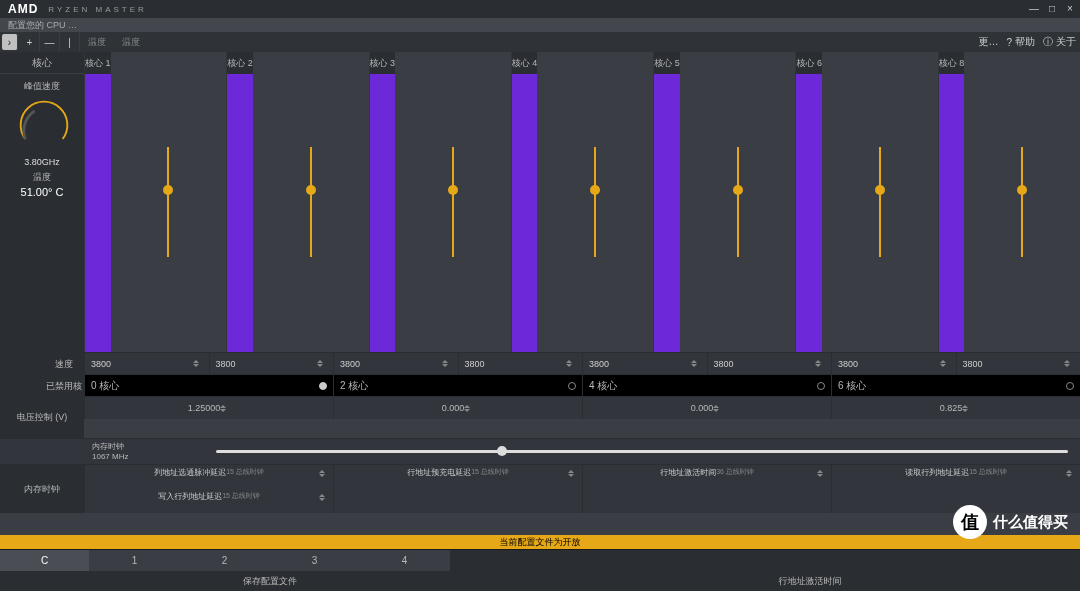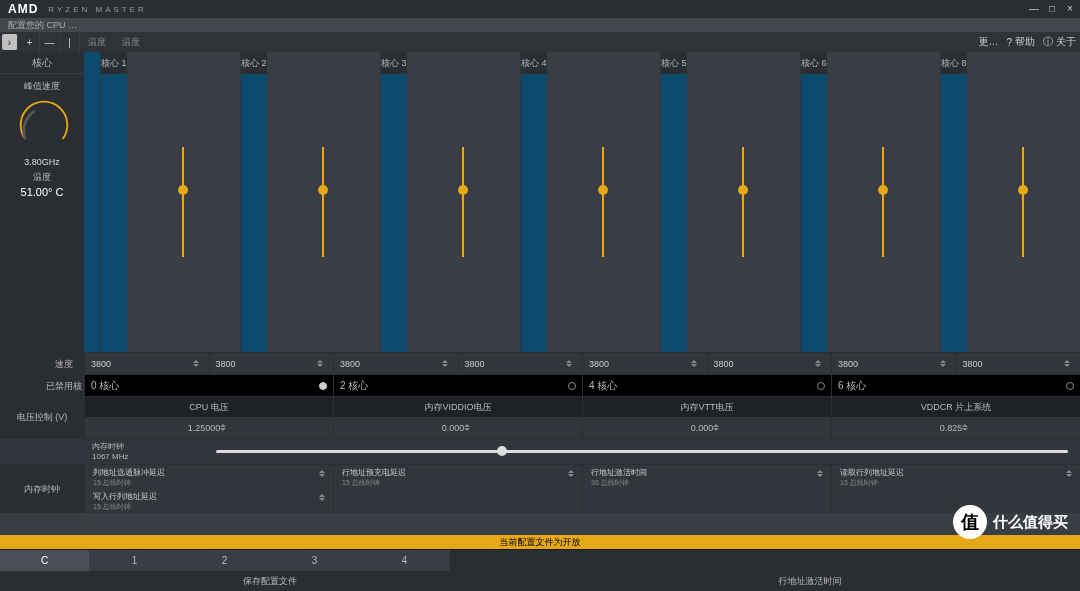--- a/index.html
+++ b/index.html
@@ -18,21 +18,21 @@
 
 
 .toolbar { height: 20px; background: #2f3338; display: flex; align-items: center; position: relative; }
 .tool-btn { width: 20px; height: 20px; display: flex; align-items: center; justify-content: center; color: #ccc; font-size: 10px; border-right: 1px solid #3a3e44; cursor: pointer; }
 .tool-btn.arrow { background: #c0c0c0; color: #222; border-radius: 2px; margin: 2px; height: 16px; width: 16px; }
 .tool-text { padding: 0 8px; color: #888; font-size: 9px; }
 .toolbar-right { position: absolute; right: 4px; display: flex; gap: 8px; align-items: center; }
 .tb-icon { font-size: 10px; color: #ccc; display: flex; gap: 3px; align-items: center; }
 
 
-.main { display: flex; height: 300px; background: #0c4a6e; gap: 16px; }
+.main { display: flex; height: 300px; background: #6d28d9; }
 .sidebar { width: 84px; background: #2a2d32; display: flex; flex-direction: column; }
 .side-head { height: 22px; line-height: 22px; text-align: center; font-size: 10px; border-bottom: 1px solid #3a3e44; }
 .gauge-block { padding: 6px 16px; text-align: center; }
 .gauge-lbl { font-size: 9px; margin-bottom: 2px; }
 .gauge { width: 56px; height: 56px; margin: 2px auto; }
 .gauge-val { font-size: 9px; color: #ddd; }
 .temp-lbl { font-size: 9px; margin-top: 4px; }
 .temp-val { font-size: 11px; color: #fff; margin-top: 2px; }
 
 .cores { flex: 1; display: flex; }
@@ -70,21 +70,21 @@
 .mem-slider-lbl { width: 84px; }
 .mem-clock-box { width: 120px; padding: 2px 8px; font-size: 8px; line-height: 10px; }
 .mem-track { flex: 1; height: 3px; background: #ddd; margin: 0 12px; position: relative; border-radius: 2px; }
 .mem-thumb { width: 10px; height: 10px; border-radius: 50%; background: #ddd; position: absolute; left: 33%; top: -4px; }
 
 
 .timing-section { display: flex; background: #32363c; border-top: 1px solid #2a2d32; }
 .timing-lbl { width: 84px; text-align: center; display: flex; align-items: center; justify-content: center; font-size: 9px; background: #2a2d32; }
 .timing-grid { flex: 1; display: flex; flex-direction: column; }
 .timing-row { display: flex; height: 24px; }
-.timing-cell { flex: 1; border-left: 1px solid #2a2d32; padding: 2px 8px; position: relative; display: flex; flex-direction: column; justify-content: center; }
+.timing-cell { flex: 1; border-left: 1px solid #2a2d32; padding: 2px 8px; position: relative; display: flex; flex-direction: row; justify-content: center; }
 .timing-name { font-size: 8px; color: #ccc; }
 .timing-sub { font-size: 7px; color: #888; }
 .timing-cell .spinner { position: absolute; right: 4px; top: 5px; }
 
 
 .status-bar { position: absolute; bottom: 42px; left: 0; right: 0; height: 14px; background: #e6a817; color: #000; text-align: center; font-size: 9px; line-height: 14px; }
 .bottom-tabs { position: absolute; bottom: 20px; left: 0; right: 0; height: 22px; background: #2a2d32; display: flex; border-top: 1px solid #1a1a1a; }
 .btab { flex: 0 0 90px; text-align: center; line-height: 22px; font-size: 10px; border-right: 1px solid #3a3e44; cursor: pointer; background: #3a3e44; }
 .btab.active { background: #4a4e54; color: #fff; }
 .bottom-actions { position: absolute; bottom: 0; left: 0; right: 0; height: 20px; background: #2a2d32; display: flex; }
@@ -286,26 +286,20 @@
       <div class="disable-cell" style="flex:1">
       <span>6 核心</span>
       <div class="radio-dot "></div>
     </div>
     </div>
 </div>
 
 <div class="volt-section">
   <div class="volt-lbl">电压控制 (V)</div>
   <div class="volt-cells">
-    <div class="volt-head-row" id="volt-heads">
-        <div class="volt-cell">CPU 电压</div>
-        <div class="volt-cell">内存VIDDIO电压</div>
-        <div class="volt-cell">内存VTT电压</div>
-        <div class="volt-cell">VDDCR 片上系统</div>
-      </div>
     <div class="volt-val-row" id="volt-vals">
         <div class="volt-cell">
           <span>1.25000</span>
           <div class="spinner">
             <div class="spin-arrow spin-up"></div>
             <div class="spin-arrow spin-down"></div>
           </div>
         </div>
         <div class="volt-cell">
           <span>0.000</span>

